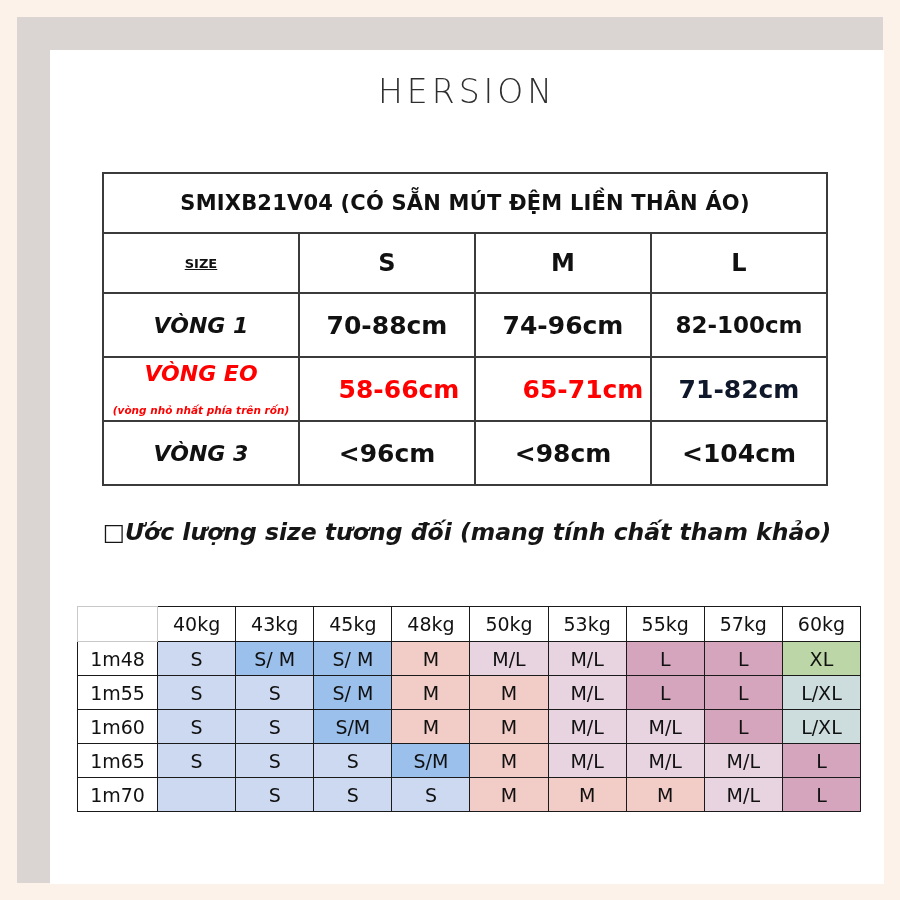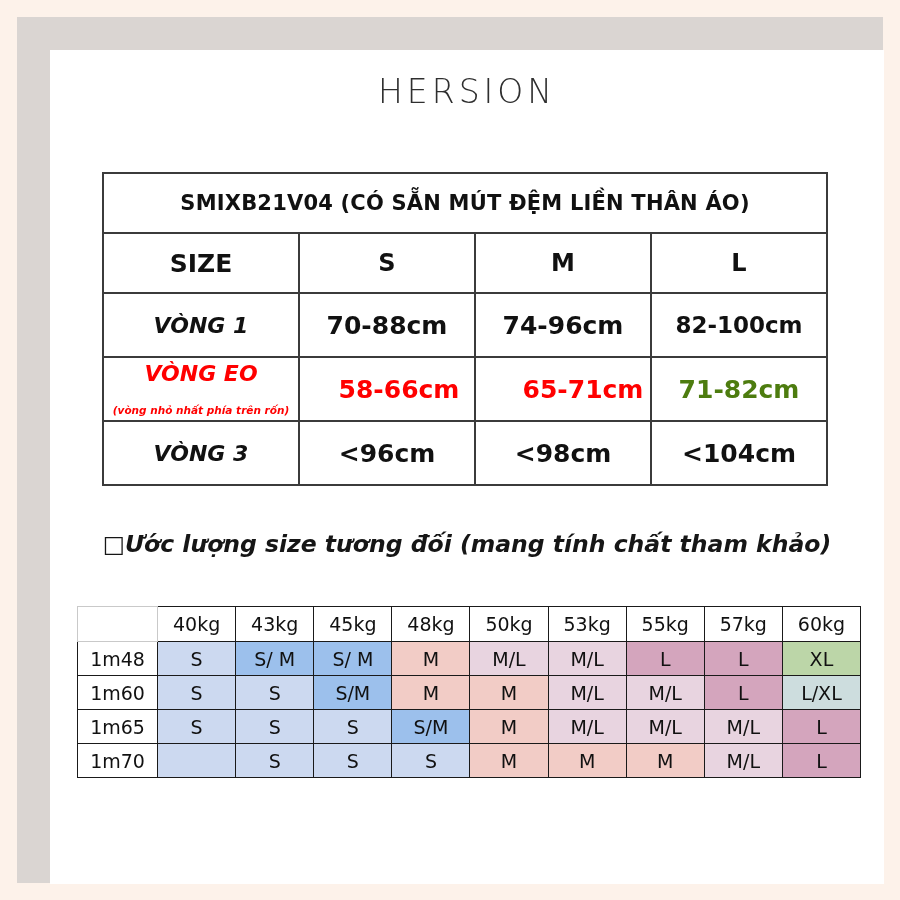--- a/index.html
+++ b/index.html
@@ -71,21 +71,21 @@
     font-weight: 700;
     color: #111111;
     padding: 0;
   }
   .t-title {
     height: 58px;
     font-size: 21px !important;
     letter-spacing: .2px;
   }
   .t-hdr { height: 58px; font-size: 24px; }
-  .t-hdr.lbl { font-size: 25px; }
+  .t-hdr.lbl { font-size: 13px; text-decoration: underline; }
   .t-row { height: 62px; font-size: 25px; }
   .t-row.lbl { font-size: 22px; font-style: italic; }
   .t-row.small { font-size: 23px; }
   .waist-label {
     line-height: 1.05;
   }
   .waist-label .big {
     display: block;
     font-size: 22px;
     color: #ff0000;
@@ -101,21 +101,21 @@
   
   #size-table col.c0 { width: 196px; }
   #size-table col.c1 { width: 176px; }
   #size-table col.c2 { width: 176px; }
   #size-table col.c3 { width: 176px; }
 
   
   #caption {
     position: absolute;
     left: 0;
-    top: 480px;
+    top: 468px;
     width: 834px;
     text-align: center;
     font-family: "DejaVu Sans", sans-serif;
     font-style: italic;
     font-weight: 700;
     font-size: 23.5px;
     color: #161616;
   }
 
   
@@ -179,21 +179,21 @@
               <td class="t-row" style="color: rgb(17, 17, 17);">74-96cm</td>
               <td class="t-row small" style="color: rgb(17, 17, 17);">82-100cm</td>
             </tr>
             <tr>
               <td class="t-row lbl waist-label">
                 <span class="big">VÒNG EO</span>
                 <span class="sub">(vòng nhỏ nhất phía trên rốn)</span>
               </td>
               <td class="t-row" style="color: rgb(255, 0, 0); padding-left: 24px;">58-66cm</td>
               <td class="t-row" style="color: rgb(255, 0, 0); padding-left: 40px;">65-71cm</td>
-              <td class="t-row" style="color: #4d7c0f;">71-82cm</td>
+              <td class="t-row" style="color: #0f172a;">71-82cm</td>
             </tr>
             <tr>
               <td class="t-row lbl" style="color: rgb(17, 17, 17);">VÒNG 3</td>
               <td class="t-row" style="color: rgb(17, 17, 17);">&lt;96cm</td>
               <td class="t-row" style="color: rgb(17, 17, 17);">&lt;98cm</td>
               <td class="t-row" style="color: rgb(17, 17, 17);">&lt;104cm</td>
             </tr>
           </tbody>
       </table>
 
@@ -231,20 +231,32 @@
               <td style="background: rgb(156, 192, 236);">S/ M</td>
               <td style="background: rgb(156, 192, 236);">S/ M</td>
               <td style="background: rgb(242, 204, 198);">M</td>
               <td style="background: rgb(232, 212, 224);">M/L</td>
               <td style="background: rgb(232, 212, 224);">M/L</td>
               <td style="background: rgb(212, 165, 189);">L</td>
               <td style="background: rgb(212, 165, 189);">L</td>
               <td style="background: rgb(188, 214, 168);">XL</td>
             </tr>
             <tr>
+              <td class="rowlabel">1m55</td>
+              <td style="background: rgb(204, 217, 240);">S</td>
+              <td style="background: rgb(204, 217, 240);">S</td>
+              <td style="background: rgb(156, 192, 236);">S/ M</td>
+              <td style="background: rgb(242, 204, 198);">M</td>
+              <td style="background: rgb(242, 204, 198);">M</td>
+              <td style="background: rgb(232, 212, 224);">M/L</td>
+              <td style="background: rgb(212, 165, 189);">L</td>
+              <td style="background: rgb(212, 165, 189);">L</td>
+              <td style="background: rgb(205, 221, 222);">L/XL</td>
+            </tr>
+            <tr>
               <td class="rowlabel">1m60</td>
               <td style="background: rgb(204, 217, 240);">S</td>
               <td style="background: rgb(204, 217, 240);">S</td>
               <td style="background: rgb(156, 192, 236);">S/M</td>
               <td style="background: rgb(242, 204, 198);">M</td>
               <td style="background: rgb(242, 204, 198);">M</td>
               <td style="background: rgb(232, 212, 224);">M/L</td>
               <td style="background: rgb(232, 212, 224);">M/L</td>
               <td style="background: rgb(212, 165, 189);">L</td>
               <td style="background: rgb(205, 221, 222);">L/XL</td>

